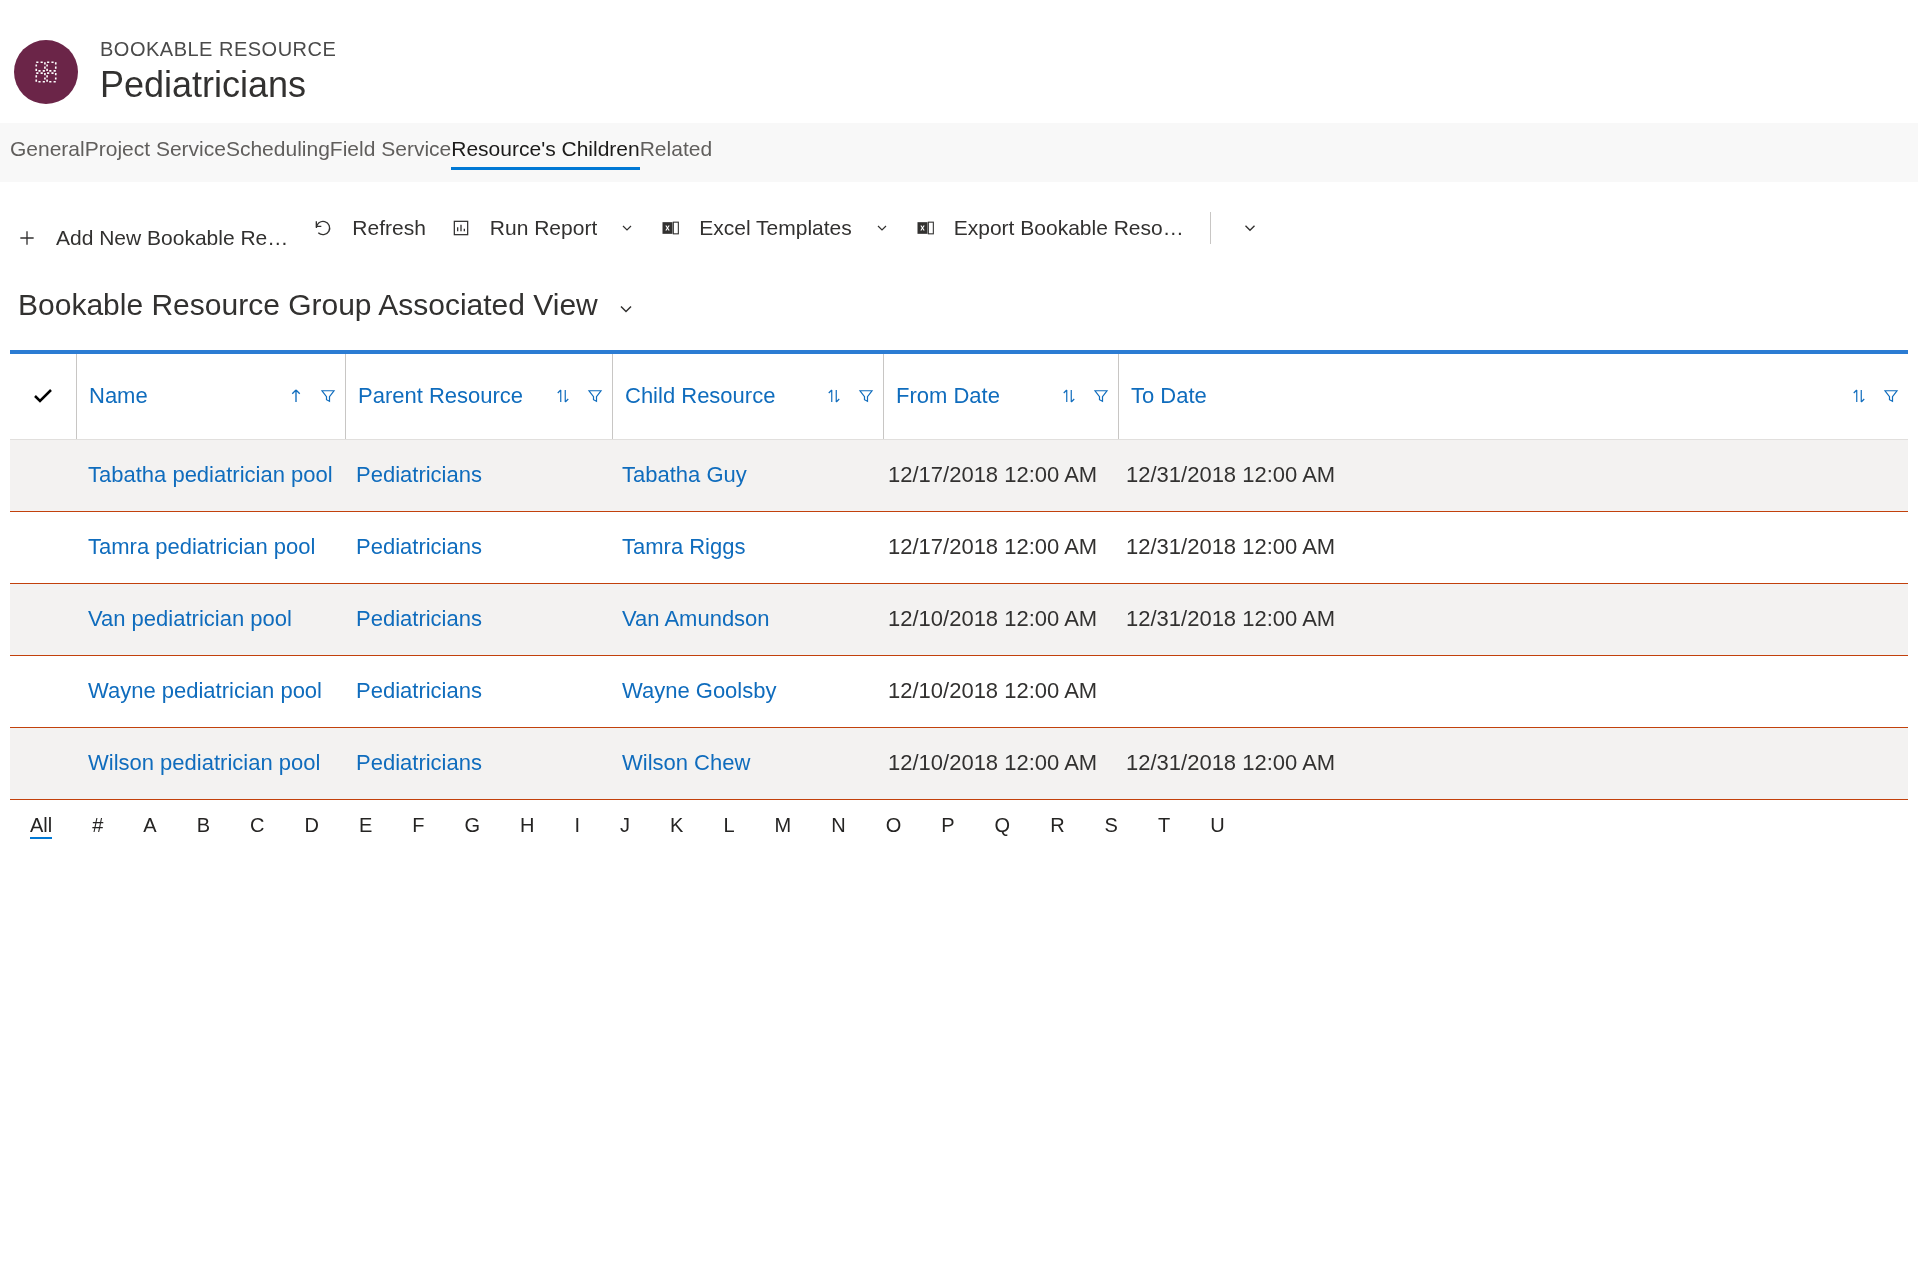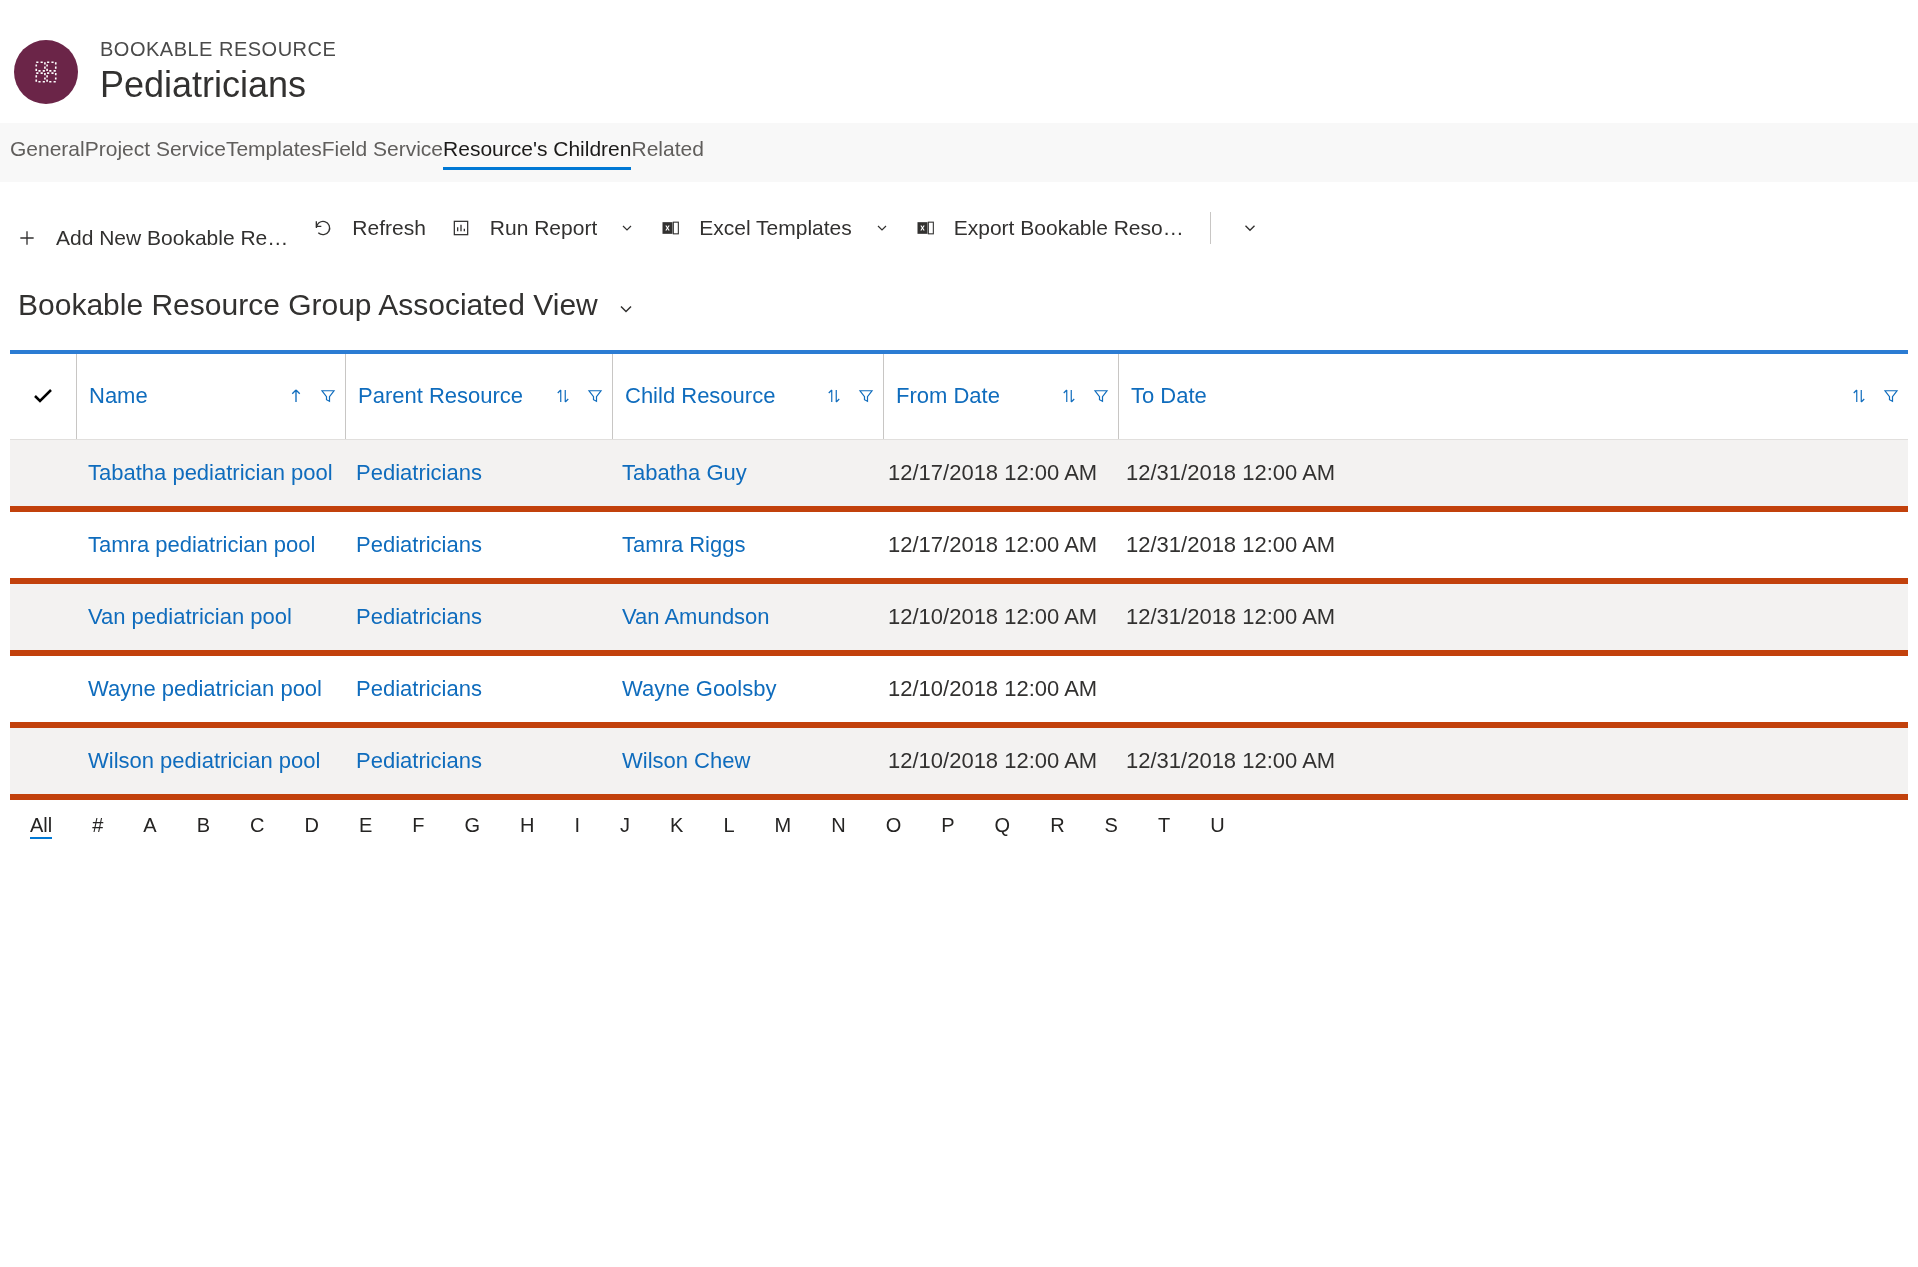--- a/index.html
+++ b/index.html
@@ -125,21 +125,21 @@
   .c-name   { width: 268px; }
   .c-parent { width: 266px; }
   .c-child  { width: 270px; }
   .c-from   { width: 234px; }
   .c-to     { flex: 1; }
   
   .row {
     display:flex;
     align-items:center;
     height: 72px;
-    border-bottom: 6px solid #c2410c;
+    border-bottom: 1px solid #c2410c;
   }
   .row:nth-child(odd) { background: #f3f2f1; }
   .row .sel-col { width:66px; }
   .cell { font-size:22px; padding-left:12px; white-space:nowrap; overflow:hidden; text-overflow:ellipsis; }
   .cell.link { color:#0f6cbd; cursor:pointer; }
   .cell.date { color:#323130; }
   .cell.c-from { padding-left: 8px; }
   
   .jump {
     display:flex;
@@ -164,21 +164,21 @@
   </div>
   <div class="record-titles">
     <div class="record-entity">BOOKABLE RESOURCE</div>
     <div class="record-name">Pediatricians</div>
   </div>
 </div>
 
 <div class="tabs">
   <div class="tab">General</div>
   <div class="tab">Project Service</div>
-  <div class="tab">Templates</div>
+  <div class="tab">Scheduling</div>
   <div class="tab">Field Service</div>
   <div class="tab active">Resource's Children</div>
   <div class="tab">Related</div>
 </div>
 
 <div class="command-bar">
   <div class="cmd" style="max-width:290px;margin-top:20px;">
     <span class="ic">
       <svg viewBox="0 0 24 24" width="20" height="20">
           <path d="M12 4v16M4 12h16" stroke="#323130" stroke-width="1.6" fill="none"></path>

